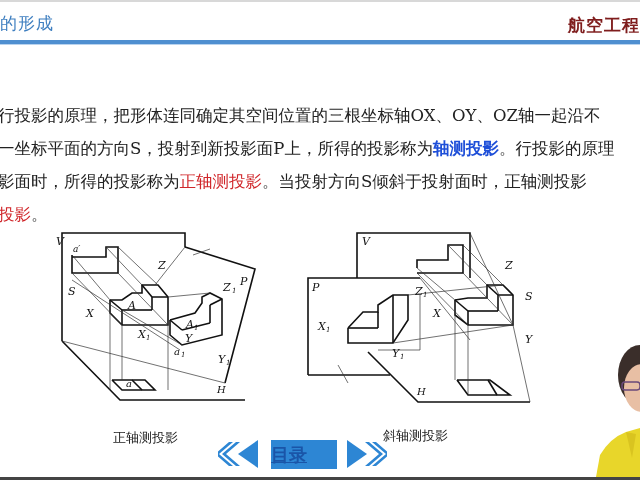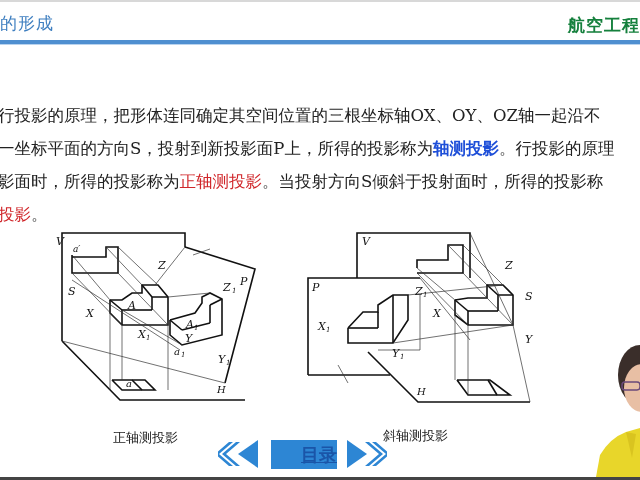--- a/index.html
+++ b/index.html
@@ -1,46 +1,46 @@
 <!DOCTYPE html>
 <html><head>
 <meta charset="utf-8">
 <style>
   * { margin:0; padding:0; box-sizing:border-box; }
   html, body { width:640px; height:480px; overflow:hidden; background:#ffffff; }
   body { position:relative; font-family:"DejaVu Serif","Liberation Serif",serif; }
   .topstrip { position:absolute; left:0; top:0; width:640px; height:2px; background:#d8d8d8; }
   .hdr-title { position:absolute; left:0; top:12px; font-size:17px; color:#3f7fc0; font-family:"DejaVu Serif",serif; letter-spacing:1px; }
-  .hdr-brand { position:absolute; right:0; top:14px; font-size:17px; color:#15803d; font-weight:bold; font-family:"DejaVu Sans",sans-serif; letter-spacing:1px; }
+  .hdr-brand { position:absolute; right:0; top:14px; font-size:17px; color:#7f1d1d; font-weight:bold; font-family:"DejaVu Sans",sans-serif; letter-spacing:1px; }
   .hdr-line { position:absolute; left:0; top:40px; width:640px; height:4px; background:#4f8fd0; }
   .hdr-line2 { position:absolute; left:0; top:44px; width:640px; height:1px; background:#b9d3ee; }
   .para { position:absolute; left:-2px; top:99px; width:660px; font-size:16.5px; line-height:33px; color:#222; white-space:nowrap; }
   .para .line { display:block; height:33px; }
   .red { color:#d0262a; }
   .bold { font-weight:bold; color:#1d4ed8; }
   .fig { position:absolute; }
   .caption { position:absolute; font-size:13px; color:#222; }
   .nav-left, .nav-right { position:absolute; top:440px; width:40px; height:28px; }
-  .toc-btn { position:absolute; left:271px; top:440px; width:66px; height:29px; background:#2d86d4; color:#1a55a8; font-size:18px; font-weight:bold; text-align:right; line-height:29px; font-family:"DejaVu Sans",sans-serif; text-decoration:underline; cursor:pointer; }
+  .toc-btn { position:absolute; left:271px; top:440px; width:66px; height:29px; background:#2d86d4; color:#1a55a8; font-size:18px; font-weight:bold; text-align:left; line-height:29px; font-family:"DejaVu Sans",sans-serif; text-decoration:underline; cursor:pointer; }
   .bottom-bar { position:absolute; left:0; top:477px; width:640px; height:3px; background:#444; }
   .presenter { position:absolute; left:596px; top:330px; width:44px; height:147px; }
 </style>
 </head>
 <body>
 
 <div class="topstrip"></div>
 <div class="hdr-title">的形成</div>
 <div class="hdr-brand">航空工程</div>
 <div class="hdr-line"></div>
 <div class="hdr-line2"></div>
 
 <div class="para">
   <span class="line">行投影的原理，把形体连同确定其空间位置的三根坐标轴OX、OY、OZ轴一起沿不</span>
   <span class="line"><span>一坐标平面的方向S，投射到新投影面P上，所得的投影称为</span><span class="bold">轴测投影</span><span>。行投影的原理</span></span>
-  <span class="line"><span>影面时，所得的投影称为</span><span class="red">正轴测投影</span><span>。当投射方向S倾斜于投射面时，所得的投影称</span></span>
+  <span class="line"><span>影面时，所得的投影称为</span><span class="red">正轴测投影</span><span>。当投射方向S倾斜于投射面时，正轴测投影</span></span>
   <span class="line"><span class="red">投影</span><span>。</span></span>
 </div>
 
 <svg class="fig" style="left:50px;top:225px" width="220" height="180" viewBox="0 0 220 180">
   <g fill="none" stroke="#111" stroke-width="1.6">
 
     <polyline points="12,116 12,8 135,8 135,22"></polyline>
 
     <polyline points="135,22 205,44 175,158"></polyline>
 

